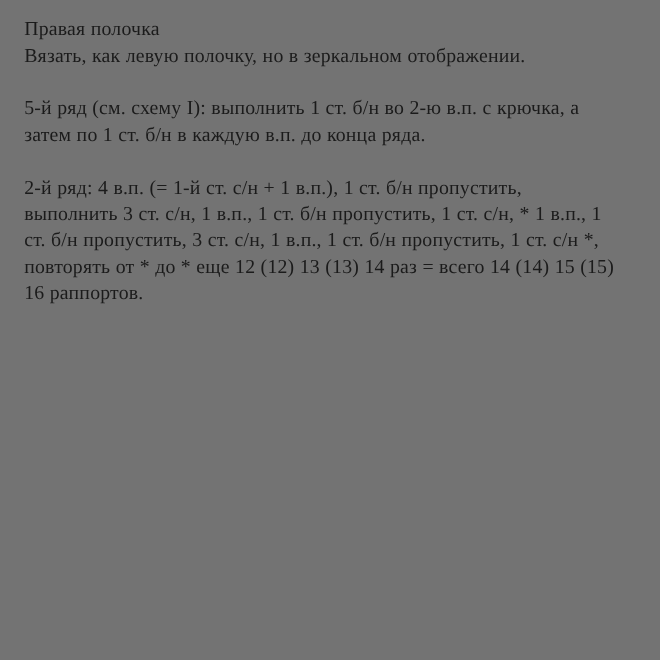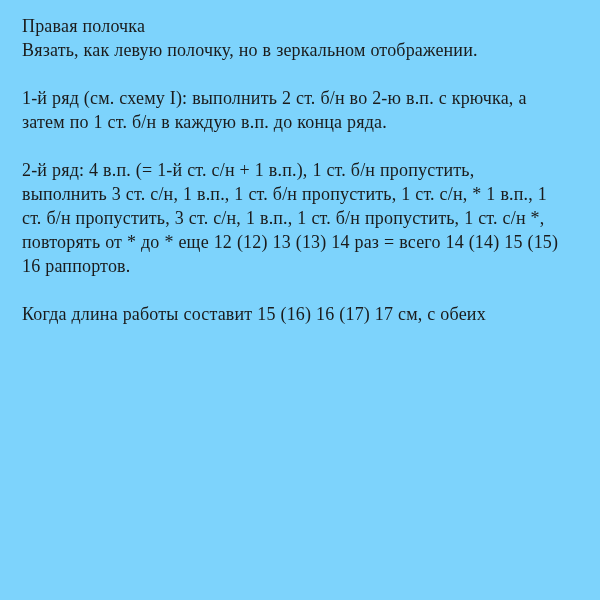--- a/index.html
+++ b/index.html
@@ -13,21 +13,21 @@
     background: #ffffff;
     font-family: "Liberation Serif", "DejaVu Serif", serif;
     color: #1b1b1b;
     overflow: hidden;
   }
   #document-page {
     width: 600px;
     height: 600px;
     box-sizing: border-box;
     padding: 14px 36px 0 22px;
-    background: #7dd3fc;
+    background: #737373;
   }
   .doc-block {
     margin: 0 0 24px 0;
     font-size: 18px;
     line-height: 24px;
     text-align: left;
     letter-spacing: 0.01em;
     word-spacing: 0.01em;
     color: #1b1b1b;
     white-space: pre-wrap;
@@ -38,21 +38,20 @@
 </style>
 </head>
 <body>
 
 <div id="document-page">
 
   <p class="doc-block">Правая полочка
 Вязать, как левую полочку, но в зеркальном отображении.</p>
 
 
-  <p class="doc-block">1-й ряд (см. схему I): выполнить 2 ст. б/н во 2-ю в.п. с крючка, а затем по 1 ст. б/н в каждую в.п. до конца ряда.</p>
+  <p class="doc-block">5-й ряд (см. схему I): выполнить 1 ст. б/н во 2-ю в.п. с крючка, а затем по 1 ст. б/н в каждую в.п. до конца ряда.</p>
 
   <p class="doc-block">2-й ряд: 4 в.п. (= 1-й ст. с/н + 1 в.п.), 1 ст. б/н пропустить, выполнить 3 ст. с/н, 1 в.п., 1 ст. б/н пропустить, 1 ст. с/н, * 1 в.п., 1 ст. б/н пропустить, 3 ст. с/н, 1 в.п., 1 ст. б/н пропустить, 1 ст. с/н *, повторять от * до * еще 12 (12) 13 (13) 14 раз = всего 14 (14) 15 (15) 16 раппортов.</p>
 
 
 
-  <p class="doc-block">Когда длина работы составит 15 (16) 16 (17) 17 см, с обеих</p>
 
 </div>
 
 </body></html>

